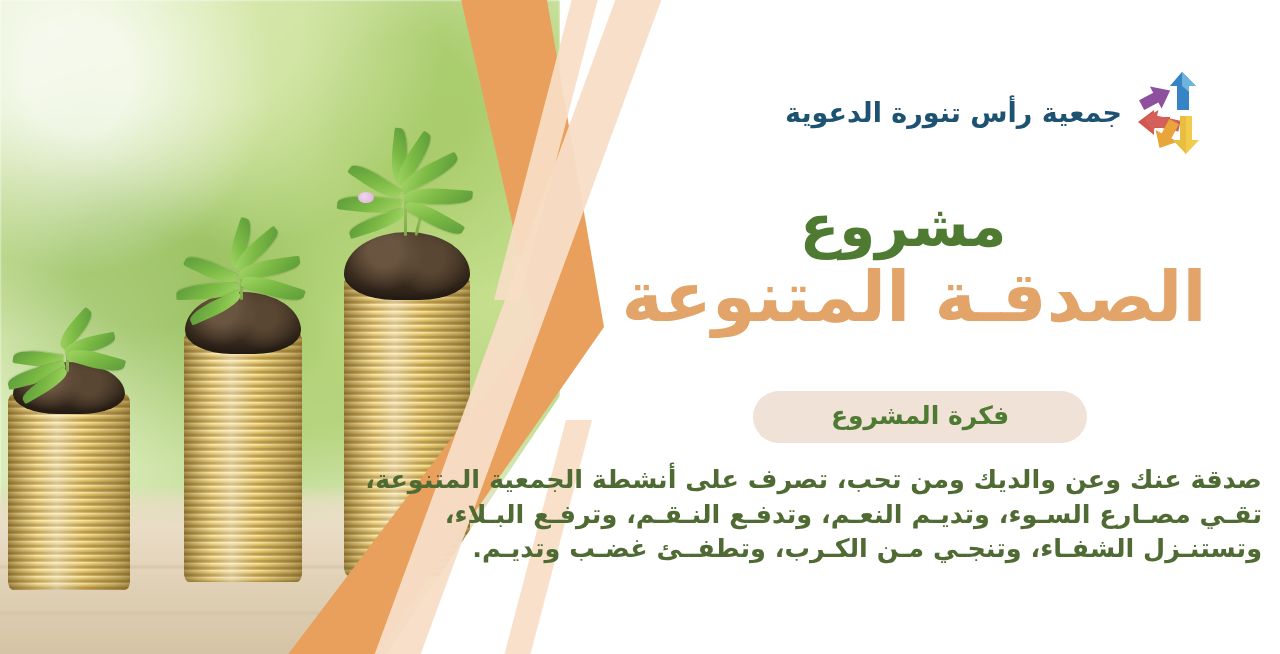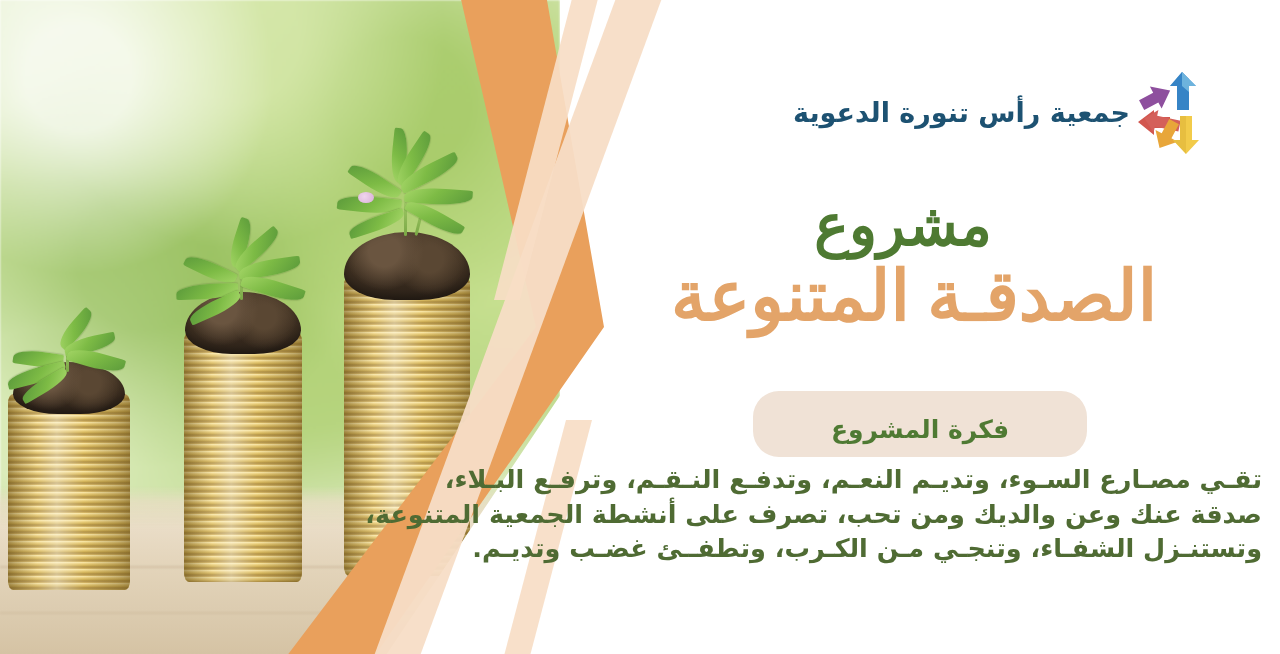--- a/index.html
+++ b/index.html
@@ -112,39 +112,39 @@
   
   .content{
     position:absolute; right:0; top:0;
     width:720px; height:654px;
     z-index:6;
   }
 
   
   .logo-block{
     position:absolute; right:72px; top:66px;
-    display:flex; align-items:center; gap:4px;
+    display:flex; align-items:center; gap:12px;
     flex-direction:row-reverse;
   }
   .logo-text{ text-align:right; line-height:1; }
   .logo-ar{
     font-size:27px; font-weight:700; color:#1d5272;
     letter-spacing:0px; direction:rtl; white-space:nowrap;
   }
   .logo-en{
     margin-top:5px;
     font-size:18.5px; font-weight:700; color:#1d5272;
     direction:ltr; white-space:nowrap; letter-spacing:-.2px;
   }
   .logo-mark{ width:74px; height:92px; flex:0 0 74px; }
 
   
   .title-wrap{
     position:absolute; right:0; left:0; top:196px;
-    text-align:center; direction:rtl;font-family:Liberation Serif, serif;
+    text-align:center; direction:rtl;
   }
   .title-1{
     font-size:58px; font-weight:700; color:#4e7a32;
     line-height:1.04; letter-spacing:-1px;
     padding-right:34px;
   }
   .title-2{
     margin-top:4px;
     font-size:70px; font-weight:700; color:#e3a469;
     line-height:1.06; letter-spacing:0px;
@@ -153,21 +153,21 @@
 
   
   .badge-row{
     position:absolute; left:0; right:0; top:391px;
     display:flex; justify-content:center;
   }
   .badge{
     background:#f0e2d6;
     color:#4f7a33;
     font-size:25px; font-weight:700;
-    padding:24px 78px 13px;
+    padding:10px 78px 13px;
     border-radius:26px;
     direction:rtl; white-space:nowrap;
     letter-spacing:-.3px;
   }
 
   
   .body-wrap{
     position:absolute; left:0; right:0; top:462px;
     text-align:center; direction:rtl;
     padding:0 18px 0 34px;
@@ -273,19 +273,19 @@
     <div class="title-wrap">
       <div class="title-1">مشروع</div>
       <div class="title-2">الصدقـة المتنوعة</div>
     </div>
 
     <div class="badge-row">
       <div class="badge">فكرة المشروع</div>
     </div>
 
     <div class="body-wrap">
+      <div class="body-line">صدقة عنك وعن والديك ومن تحب، تصرف على أنشطة الجمعية المتنوعة،</div>
       <div class="body-line">تقـي مصـارع السـوء، وتديـم النعـم، وتدفـع النـقـم، وترفـع البـلاء،</div>
-      <div class="body-line">صدقة عنك وعن والديك ومن تحب، تصرف على أنشطة الجمعية المتنوعة،</div>
       <div class="body-line">وتستنـزل الشفـاء، وتنجـي مـن الكـرب، وتطفــئ غضـب وتديـم.</div>
     </div>
 
   </div>
 </div>
 
 </body></html>

